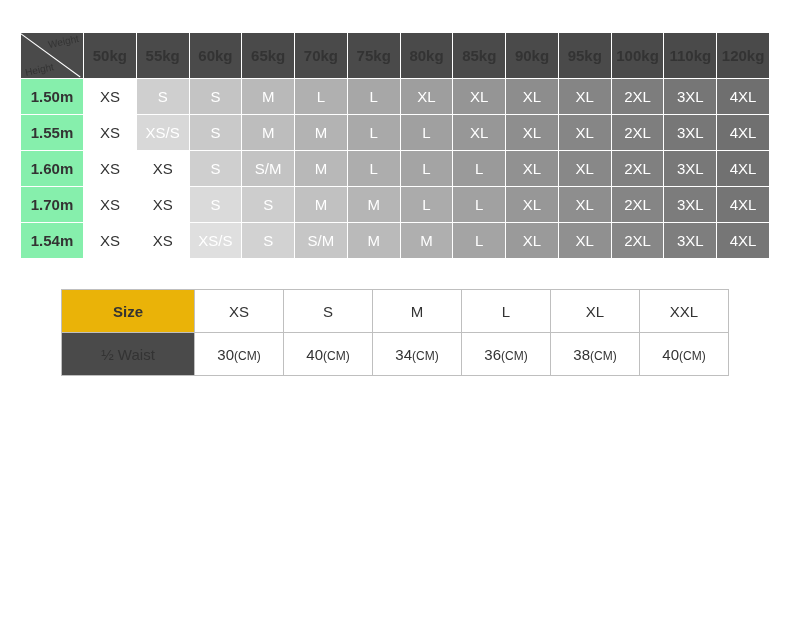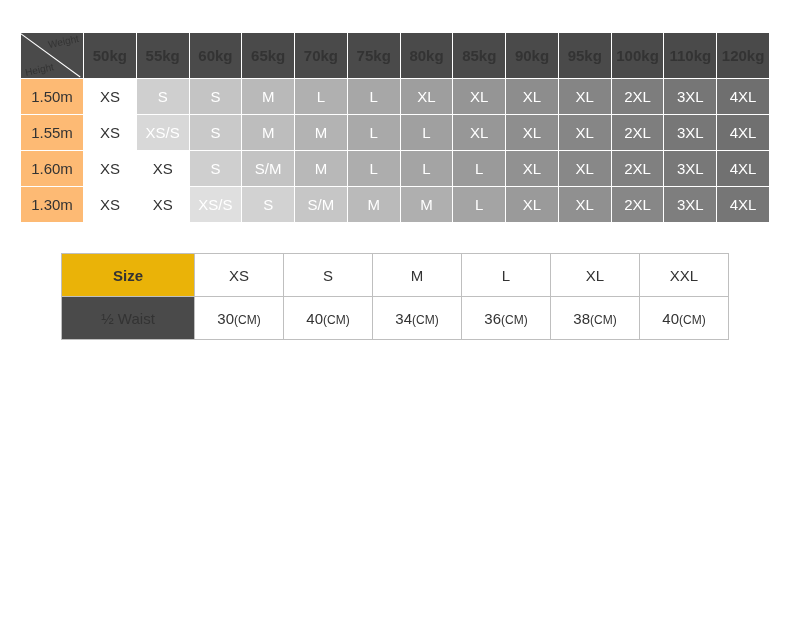--- a/index.html
+++ b/index.html
@@ -94,23 +94,23 @@
   }
   .corner .h {
     position: absolute;
     left: 4px;
     bottom: 3px;
     font-size: 10px;
     font-weight: normal;
     transform: rotate(-12deg);
   }
   .rowhdr {
-    background: #fdba74;
-    color: #ffffff;
-    font-weight: normal;
+    background: #86efac;
+    color: #ffffff;
+    font-weight: bold;
     font-size: 15px;
   }
 
   
   .flat-wrap {
     margin: 30px auto 0 auto;
     width: 668px;
   }
   table.flat-table {
     border-collapse: collapse;
@@ -225,21 +225,37 @@
             <td style="background: rgb(173, 173, 173); color: rgb(255, 255, 255);">L</td>
             <td style="background: rgb(164, 164, 164); color: rgb(255, 255, 255);">L</td>
             <td style="background: rgb(154, 154, 154); color: rgb(255, 255, 255);">L</td>
             <td style="background: rgb(145, 145, 145); color: rgb(255, 255, 255);">XL</td>
             <td style="background: rgb(136, 136, 136); color: rgb(255, 255, 255);">XL</td>
             <td style="background: rgb(128, 128, 128); color: rgb(255, 255, 255);">2XL</td>
             <td style="background: rgb(120, 120, 120); color: rgb(255, 255, 255);">3XL</td>
             <td style="background: rgb(113, 113, 113); color: rgb(255, 255, 255);">4XL</td>
           </tr>
           <tr>
-            <td class="rowhdr">1.30m</td>
+            <td class="rowhdr">1.70m</td>
+            <td style="background: rgb(255, 255, 255); color: rgb(51, 51, 51);">XS</td>
+            <td style="background: rgb(255, 255, 255); color: rgb(51, 51, 51);">XS</td>
+            <td style="background: rgb(218, 218, 218); color: rgb(255, 255, 255);">S</td>
+            <td style="background: rgb(205, 205, 205); color: rgb(255, 255, 255);">S</td>
+            <td style="background: rgb(193, 193, 193); color: rgb(255, 255, 255);">M</td>
+            <td style="background: rgb(181, 181, 181); color: rgb(255, 255, 255);">M</td>
+            <td style="background: rgb(171, 171, 171); color: rgb(255, 255, 255);">L</td>
+            <td style="background: rgb(161, 161, 161); color: rgb(255, 255, 255);">L</td>
+            <td style="background: rgb(151, 151, 151); color: rgb(255, 255, 255);">XL</td>
+            <td style="background: rgb(142, 142, 142); color: rgb(255, 255, 255);">XL</td>
+            <td style="background: rgb(133, 133, 133); color: rgb(255, 255, 255);">2XL</td>
+            <td style="background: rgb(124, 124, 124); color: rgb(255, 255, 255);">3XL</td>
+            <td style="background: rgb(117, 117, 117); color: rgb(255, 255, 255);">4XL</td>
+          </tr>
+          <tr>
+            <td class="rowhdr">1.54m</td>
             <td style="background: rgb(255, 255, 255); color: rgb(51, 51, 51);">XS</td>
             <td style="background: rgb(255, 255, 255); color: rgb(51, 51, 51);">XS</td>
             <td style="background: rgb(223, 223, 223); color: rgb(255, 255, 255);">XS/S</td>
             <td style="background: rgb(210, 210, 210); color: rgb(255, 255, 255);">S</td>
             <td style="background: rgb(198, 198, 198); color: rgb(255, 255, 255);">S/M</td>
             <td style="background: rgb(186, 186, 186); color: rgb(255, 255, 255);">M</td>
             <td style="background: rgb(175, 175, 175); color: rgb(255, 255, 255);">M</td>
             <td style="background: rgb(164, 164, 164); color: rgb(255, 255, 255);">L</td>
             <td style="background: rgb(154, 154, 154); color: rgb(255, 255, 255);">XL</td>
             <td style="background: rgb(144, 144, 144); color: rgb(255, 255, 255);">XL</td>

